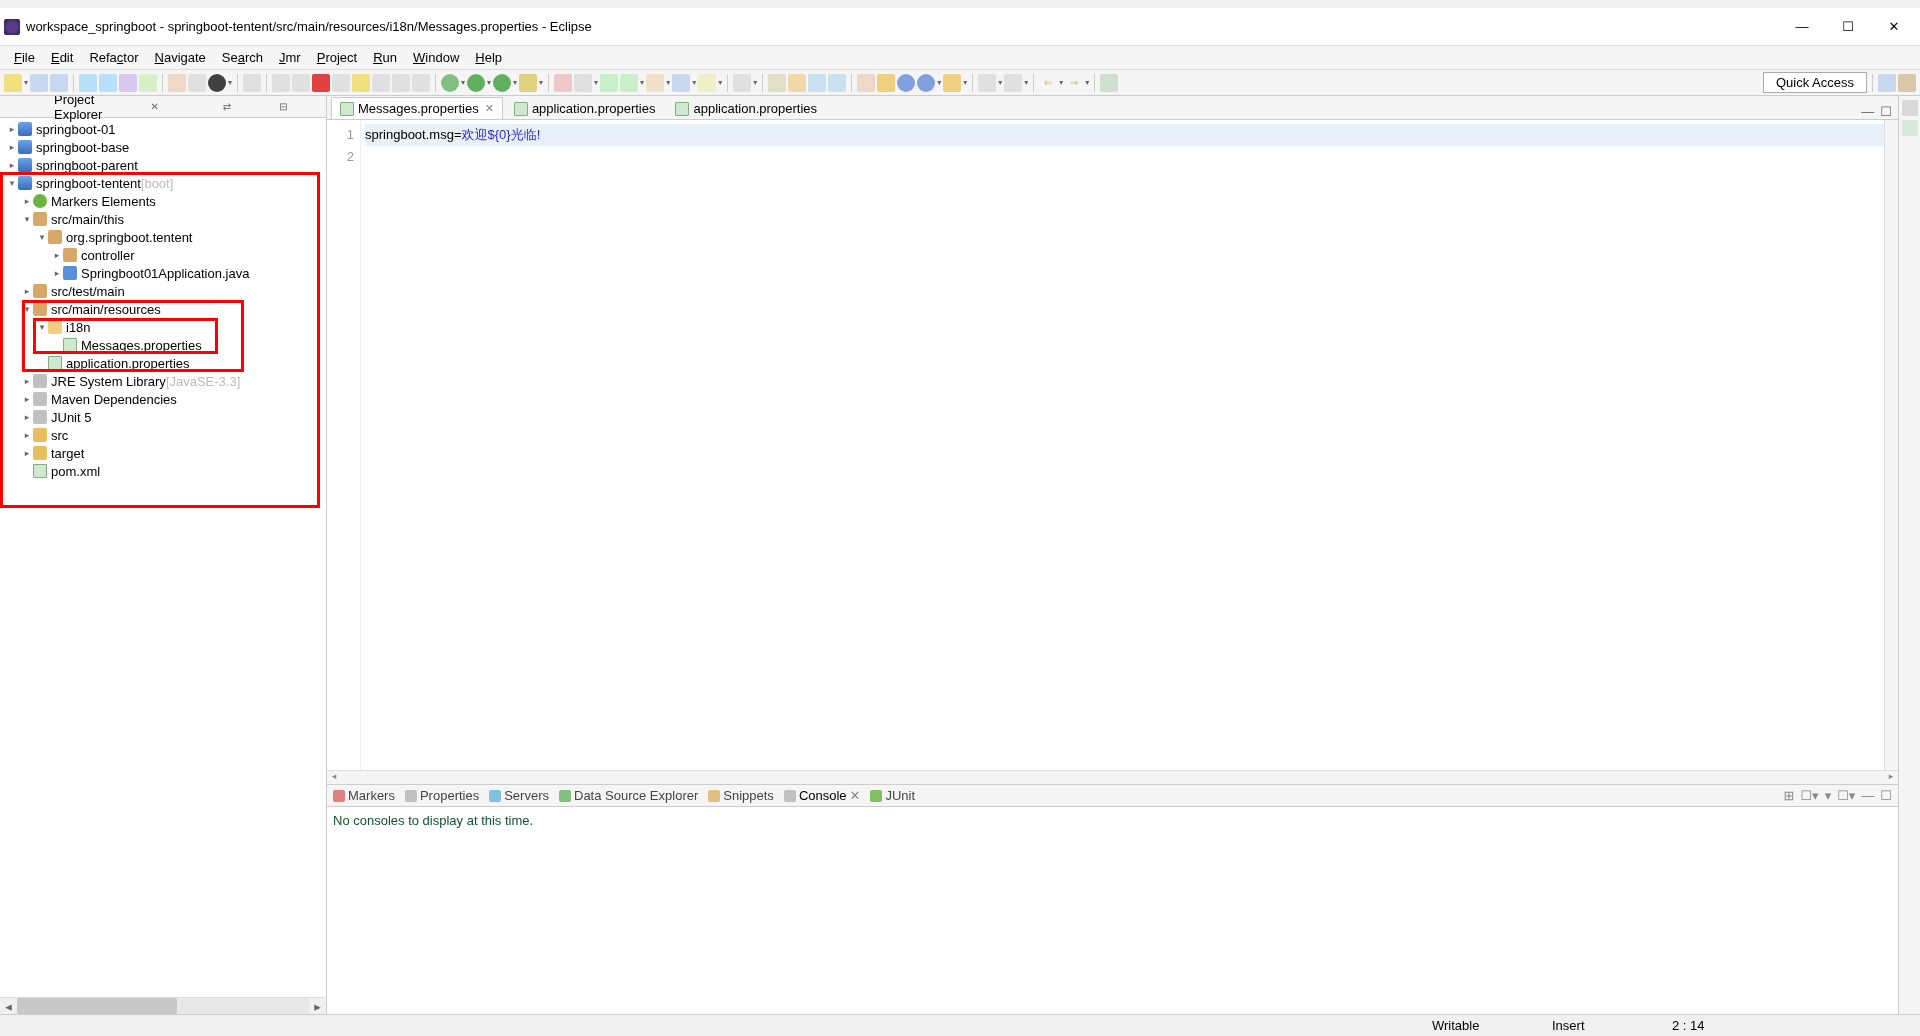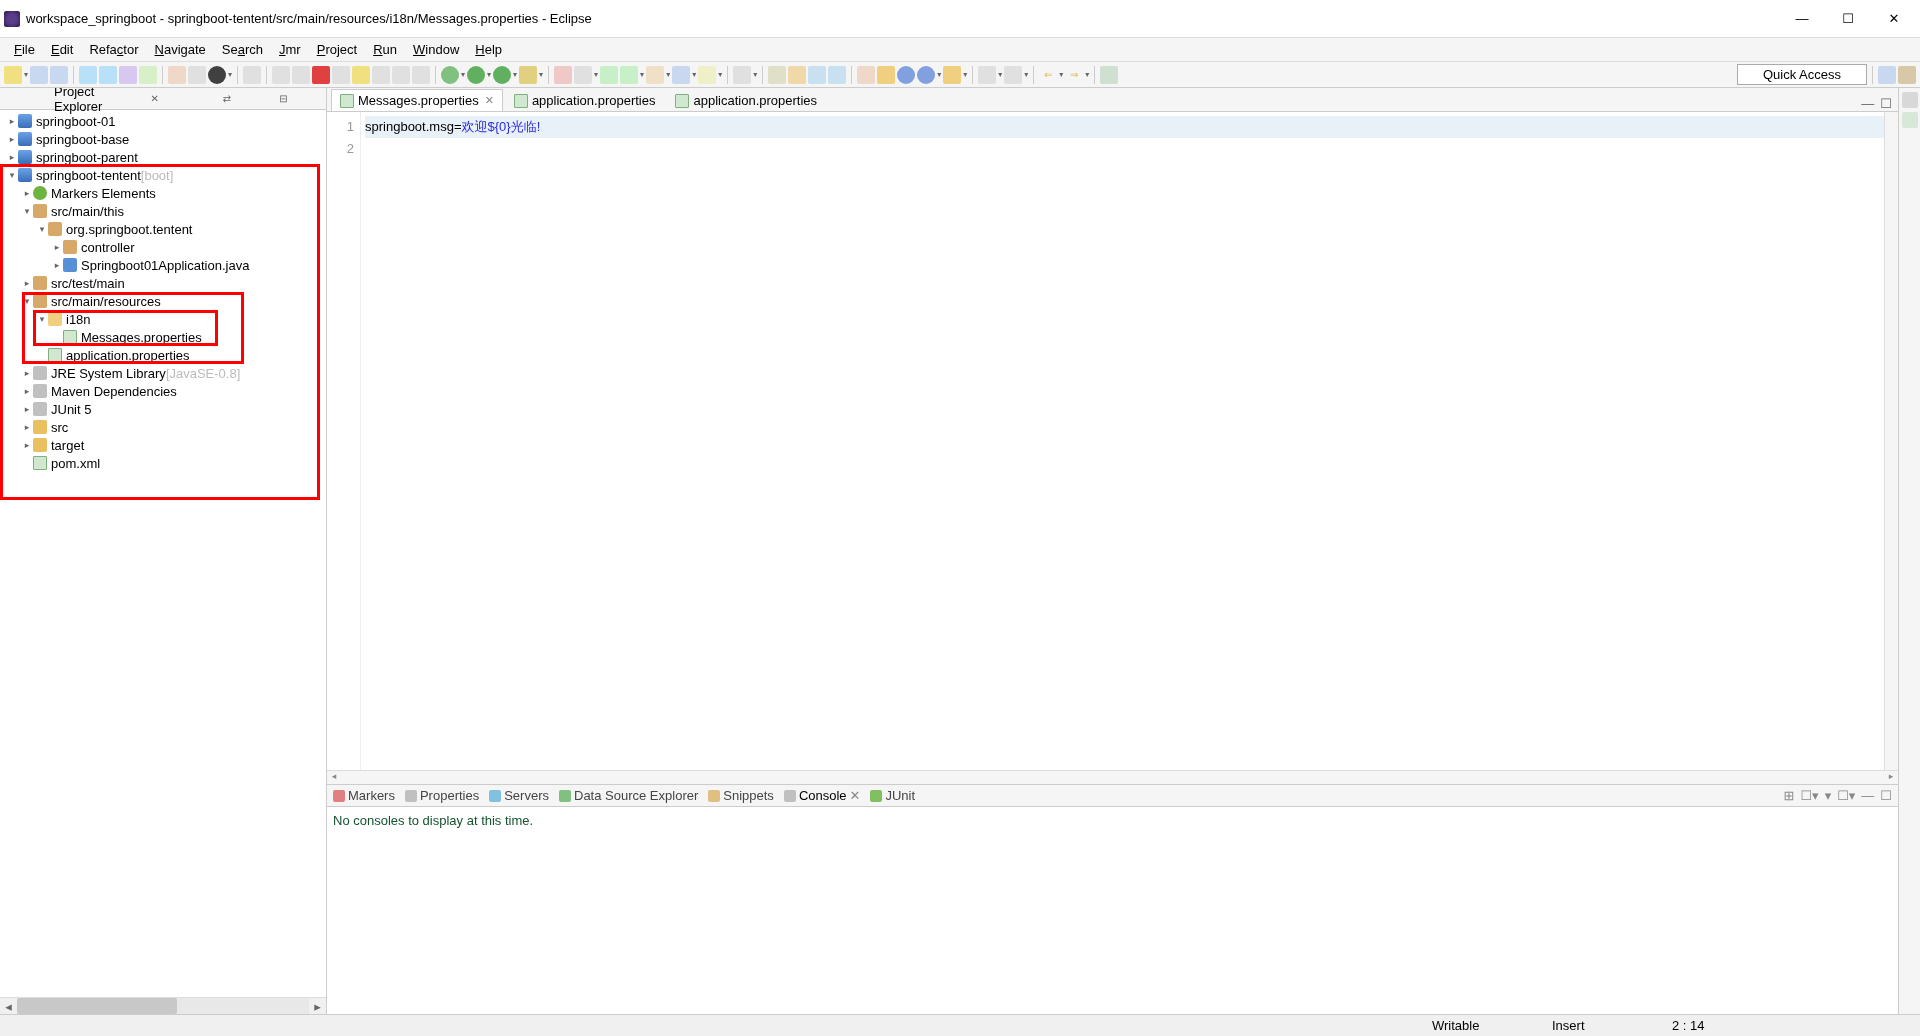--- a/index.html
+++ b/index.html
@@ -1,28 +1,28 @@
 <!DOCTYPE html>
 <html><head>
 <meta charset="utf-8">
 <style>
 * { margin: 0; padding: 0; box-sizing: border-box; font-family: "Segoe UI", Tahoma, sans-serif; font-size: 13px; }
 body { background: #f0f0f0; width: 1920px; height: 1036px; overflow: hidden; display: flex; flex-direction: column; }
-.title-bar { height: 38px; background: #fff; display: flex; align-items: center; padding: 16px 4px; border-bottom: 1px solid #ddd; }
+.title-bar { height: 38px; background: #fff; display: flex; align-items: center; padding: 16px 4px; border-bottom: 1px solid #ddd; margin-top: 8px; }
 .title-bar .app-icon { width: 16px; height: 16px; background: radial-gradient(circle,#5a3d8a 40%,#2e1a4a 100%); border-radius: 2px; margin-right: 6px; }
 .title-bar .title-text { flex: 1; color: #000; }
 .title-bar .win-btns { display: flex; gap: 18px; padding-right: 8px; }
 .title-bar .win-btn { width: 28px; text-align: center; cursor: default; }
 .menu-bar { height: 24px; background: #f5f5f5; display: flex; align-items: center; padding: 0 6px; border-bottom: 1px solid #ddd; }
 .menu-bar .menu-item { padding: 2px 8px; cursor: default; }
 .menu-bar .menu-item u { text-decoration: underline; }
 .toolbar { height: 26px; background: #f5f5f5; display: flex; align-items: center; padding: 0 4px; gap: 2px; border-bottom: 1px solid #ccc; position: relative; }
 .toolbar .tbtn { width: 18px; height: 18px; border-radius: 2px; display: inline-flex; align-items: center; justify-content: center; font-size: 10px; }
 .toolbar .sep { width: 1px; height: 18px; background: #ccc; margin: 0 3px; }
-.toolbar .quick { margin-left: auto; border: 1px solid #aaa; padding: 2px 25px; background: #fff;}
+.toolbar .quick { margin-left: auto; border: 1px solid #aaa; padding: 2px 12px; background: #fff;}
 .main { flex: 1; display: flex; min-height: 0; }
 .sidebar { width: 327px; background: #fff; border-right: 1px solid #ccc; display: flex; flex-direction: column; }
 .view-tab { height: 22px; display: flex; align-items: center; padding: 0 6px; background: #f5f5f5; border-bottom: 1px solid #ccc; gap: 44px; }
 .view-tab .vt-icon { width: 14px; height: 14px; background: #e8c060; border-radius: 2px; margin-right: 4px; }
 .view-tab .vt-title { flex: 1; }
 .view-tab .vt-ctrl { font-size: 10px; margin-left: 4px; color: #666; }
 .tree { flex: 1; overflow: auto; padding: 2px 0; position: relative; }
 .tree-row { display: flex; align-items: center; height: 18px; white-space: nowrap; }
 .tree-arrow { width: 12px; text-align: center; color: #666; font-size: 9px; }
 .tree-icon { width: 14px; height: 14px; margin-right: 4px; display: inline-block; }
@@ -264,21 +264,21 @@
         </div>
         <div class="tree-row" style="padding-left: 36px;">
           <span class="tree-arrow"></span>
           <span class="tree-icon ico-file"></span>
           <span class="tree-label">application.properties</span>
         </div>
         <div class="tree-row" style="padding-left: 21px;">
           <span class="tree-arrow">▸</span>
           <span class="tree-icon ico-lib"></span>
           <span class="tree-label">JRE System Library</span>
-          <span class="decor"> [JavaSE-0.8]</span>
+          <span class="decor"> [JavaSE-3.3]</span>
         </div>
         <div class="tree-row" style="padding-left: 21px;">
           <span class="tree-arrow">▸</span>
           <span class="tree-icon ico-lib"></span>
           <span class="tree-label">Maven Dependencies</span>
         </div>
         <div class="tree-row" style="padding-left: 21px;">
           <span class="tree-arrow">▸</span>
           <span class="tree-icon ico-lib"></span>
           <span class="tree-label">JUnit 5</span>

